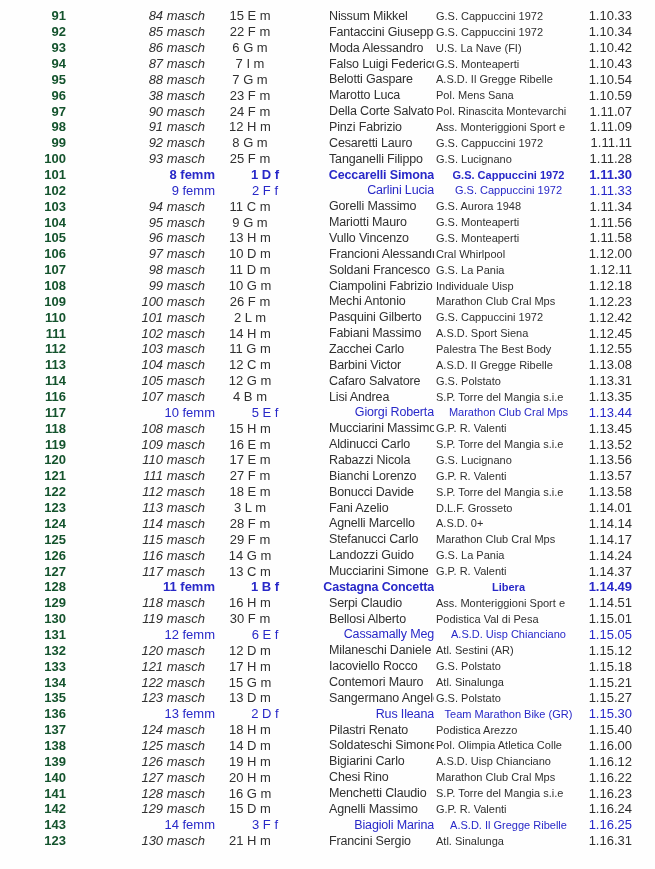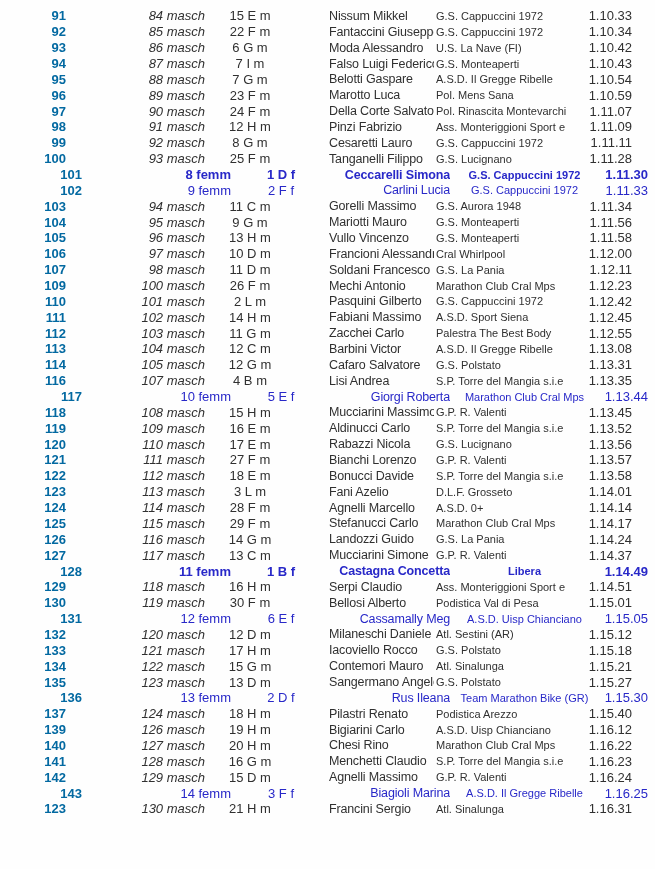--- a/index.html
+++ b/index.html
@@ -12,33 +12,33 @@
   #results-table{padding-top:8px;}
   .row{
     display:flex;
     height:15.87px;
     align-items:center;
     white-space:nowrap;
     font-size:13px;
     color:#303030;
   }
   .cell{box-sizing:border-box;flex:0 0 auto;}
-  .c-pos{width:66px;text-align:right;color:#0369a1;font-weight:bold;}
+  .c-pos{width:66px;text-align:right;color:#14532d;font-weight:bold;}
   .c-cat{width:149px;text-align:right;}
   .c-catpos{width:100px;text-align:center;}
   .c-name{width:119px;text-align:left;overflow:hidden;font-size:12.5px;letter-spacing:-0.15px;}
   .c-club{width:149px;overflow:hidden;font-size:11px;}
   .c-time{width:49px;text-align:right;}
   
   .masch .c-cat{padding-right:10px;font-style:italic;}
   .masch .c-catpos{padding-right:30px;}
   .masch .c-name{padding-left:14px;}
   .masch .c-club{padding-left:2px;}
   
-  .femm{color:#2828c8;padding-left:16px;}
+  .femm{color:#2828c8;}
   .femm .c-name{text-align:right;}
   .femm .c-club{text-align:center;}
   .emph{font-weight:bold;}
 </style>
 </head>
 <body>
 
 <div id="results-table">
     <div class="row masch">
       <div class="cell c-pos">91</div>
@@ -75,21 +75,21 @@
     <div class="row masch">
       <div class="cell c-pos">95</div>
       <div class="cell c-cat">88 masch</div>
       <div class="cell c-catpos">7 G m</div>
       <div class="cell c-name">Belotti Gaspare</div>
       <div class="cell c-club">A.S.D. Il Gregge Ribelle</div>
       <div class="cell c-time">1.10.54</div>
     </div>
     <div class="row masch">
       <div class="cell c-pos">96</div>
-      <div class="cell c-cat">89 masch</div>
+      <div class="cell c-cat">38 masch</div>
       <div class="cell c-catpos">23 F m</div>
       <div class="cell c-name">Marotto Luca</div>
       <div class="cell c-club">Pol. Mens Sana</div>
       <div class="cell c-time">1.10.59</div>
     </div>
     <div class="row masch">
       <div class="cell c-pos">97</div>
       <div class="cell c-cat">90 masch</div>
       <div class="cell c-catpos">24 F m</div>
       <div class="cell c-name">Della Corte Salvatore</div>
@@ -168,20 +168,28 @@
       <div class="cell c-club">Cral Whirlpool</div>
       <div class="cell c-time">1.12.00</div>
     </div>
     <div class="row masch">
       <div class="cell c-pos">107</div>
       <div class="cell c-cat">98 masch</div>
       <div class="cell c-catpos">11 D m</div>
       <div class="cell c-name">Soldani Francesco</div>
       <div class="cell c-club">G.S. La Pania</div>
       <div class="cell c-time">1.12.11</div>
+    </div>
+    <div class="row masch">
+      <div class="cell c-pos">108</div>
+      <div class="cell c-cat">99 masch</div>
+      <div class="cell c-catpos">10 G m</div>
+      <div class="cell c-name">Ciampolini Fabrizio</div>
+      <div class="cell c-club">Individuale Uisp</div>
+      <div class="cell c-time">1.12.18</div>
     </div>
     <div class="row masch">
       <div class="cell c-pos">109</div>
       <div class="cell c-cat">100 masch</div>
       <div class="cell c-catpos">26 F m</div>
       <div class="cell c-name">Mechi Antonio</div>
       <div class="cell c-club">Marathon Club Cral Mps</div>
       <div class="cell c-time">1.12.23</div>
     </div>
     <div class="row masch">
@@ -394,20 +402,28 @@
     </div>
     <div class="row masch">
       <div class="cell c-pos">137</div>
       <div class="cell c-cat">124 masch</div>
       <div class="cell c-catpos">18 H m</div>
       <div class="cell c-name">Pilastri Renato</div>
       <div class="cell c-club">Podistica Arezzo</div>
       <div class="cell c-time">1.15.40</div>
     </div>
     <div class="row masch">
+      <div class="cell c-pos">138</div>
+      <div class="cell c-cat">125 masch</div>
+      <div class="cell c-catpos">14 D m</div>
+      <div class="cell c-name">Soldateschi Simone</div>
+      <div class="cell c-club">Pol. Olimpia Atletica Colle</div>
+      <div class="cell c-time">1.16.00</div>
+    </div>
+    <div class="row masch">
       <div class="cell c-pos">139</div>
       <div class="cell c-cat">126 masch</div>
       <div class="cell c-catpos">19 H m</div>
       <div class="cell c-name">Bigiarini Carlo</div>
       <div class="cell c-club">A.S.D. Uisp Chianciano</div>
       <div class="cell c-time">1.16.12</div>
     </div>
     <div class="row masch">
       <div class="cell c-pos">140</div>
       <div class="cell c-cat">127 masch</div>

